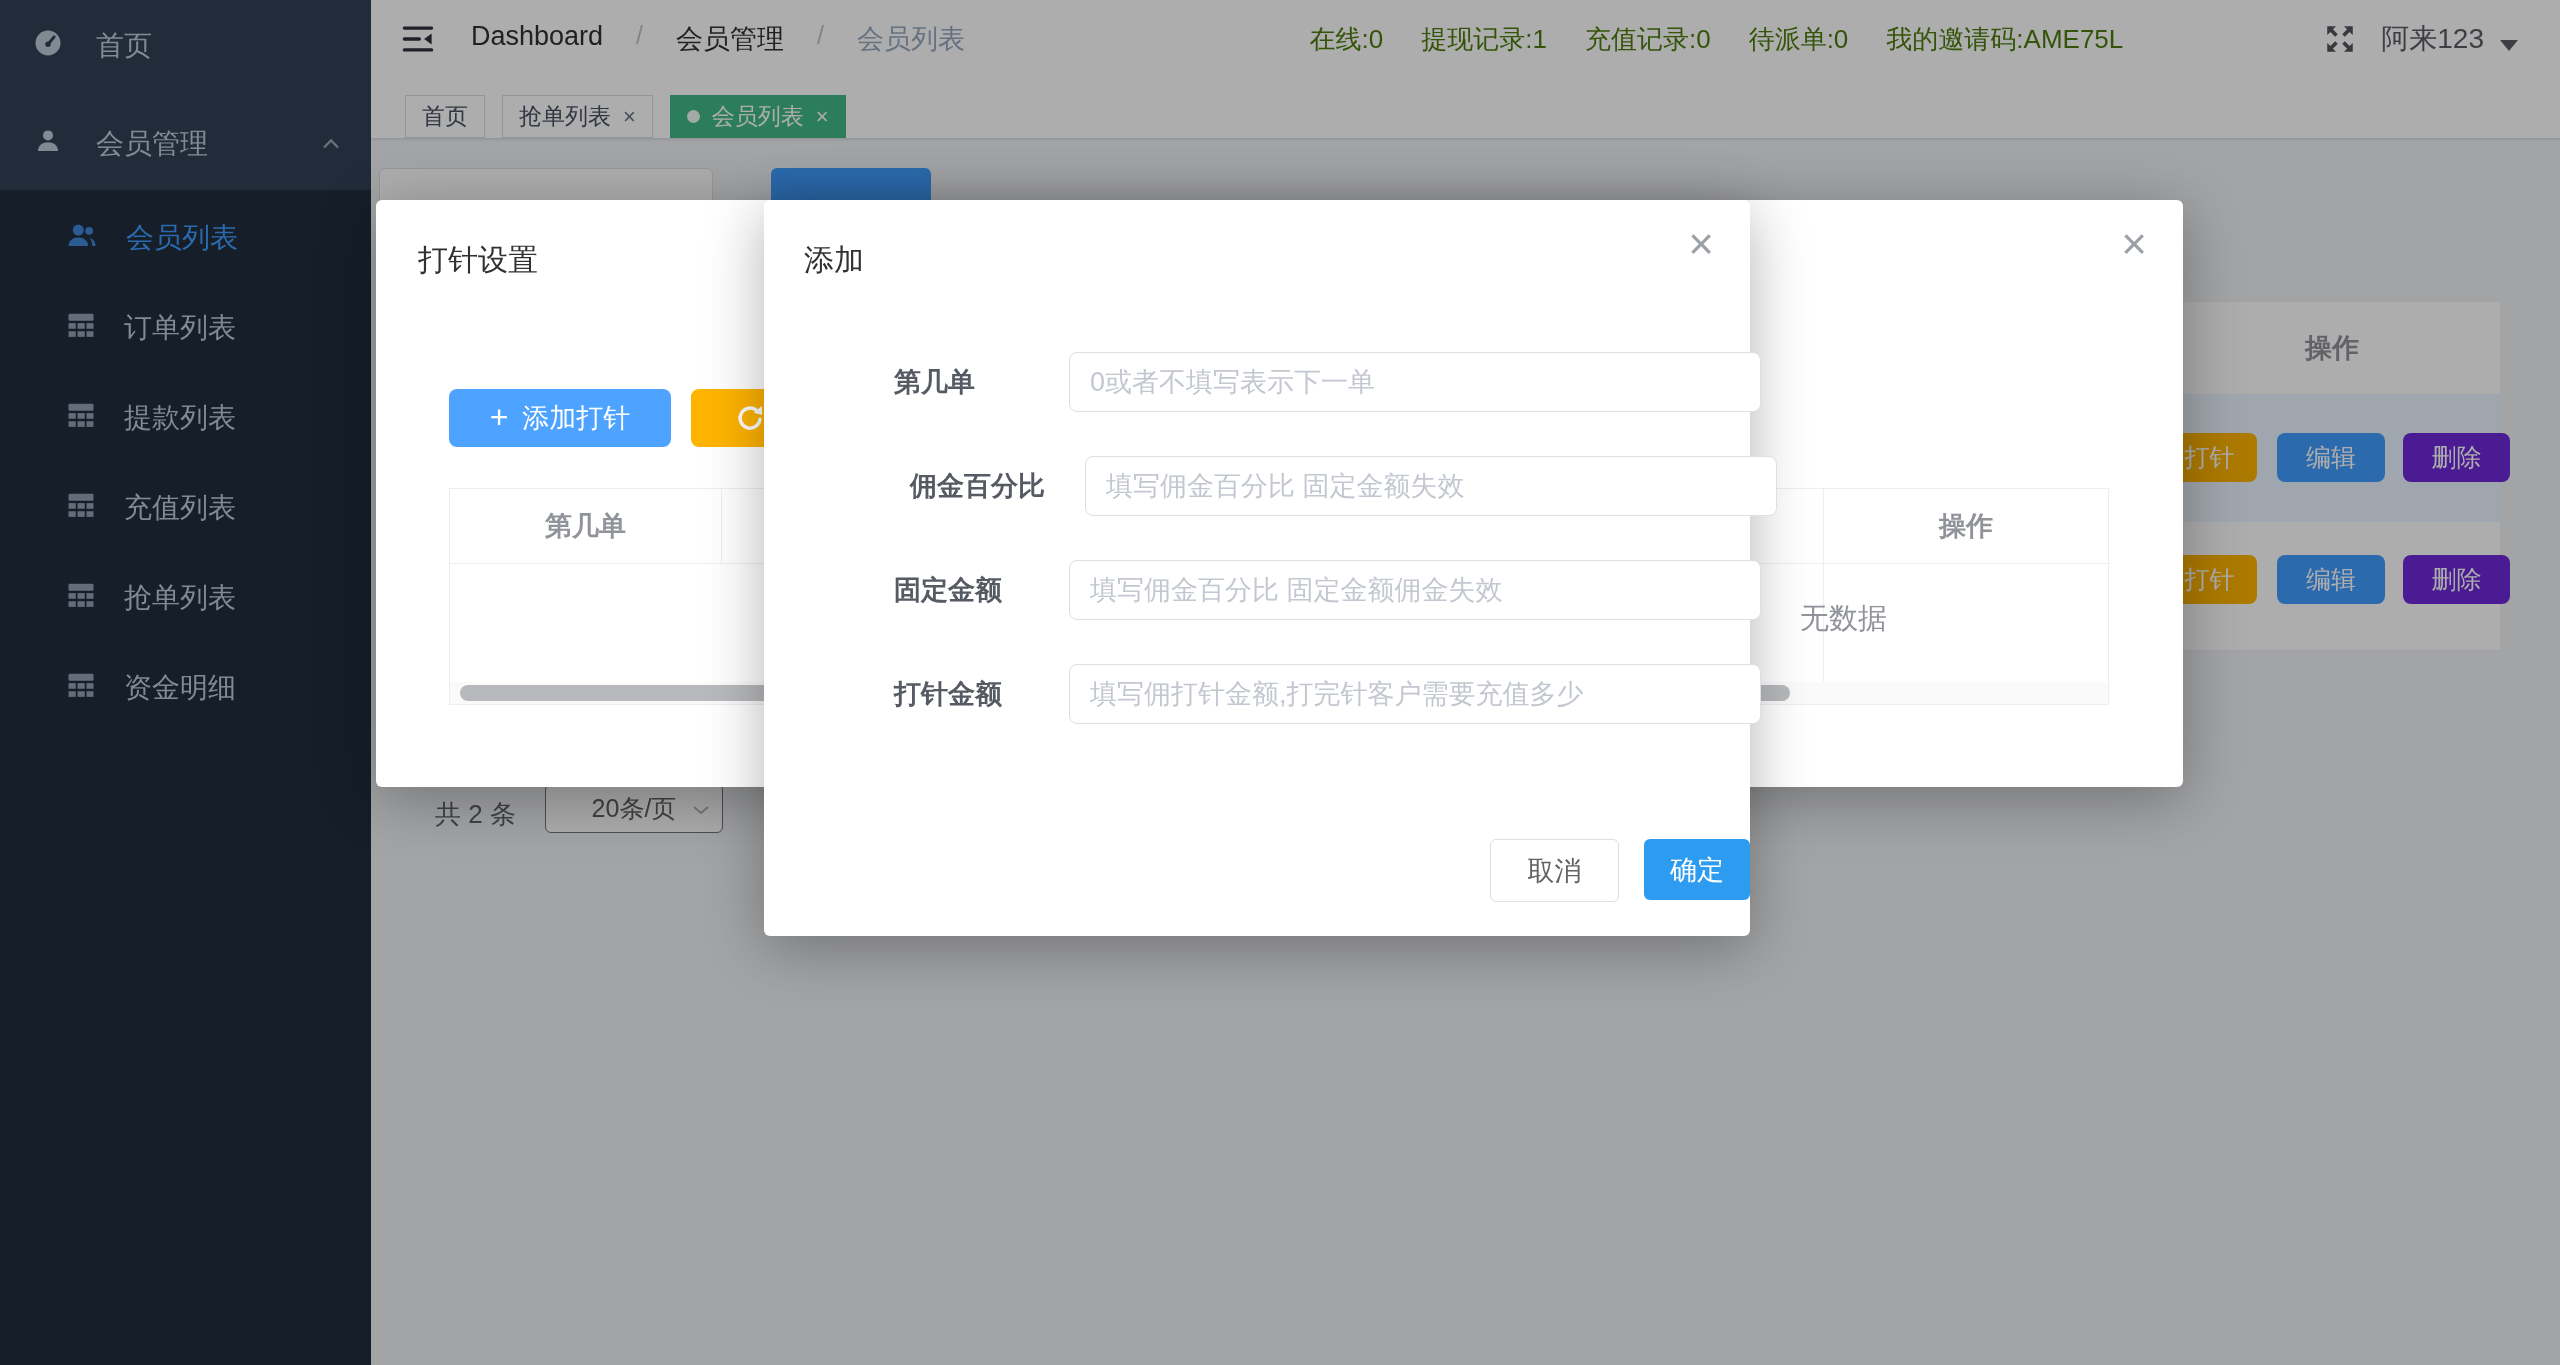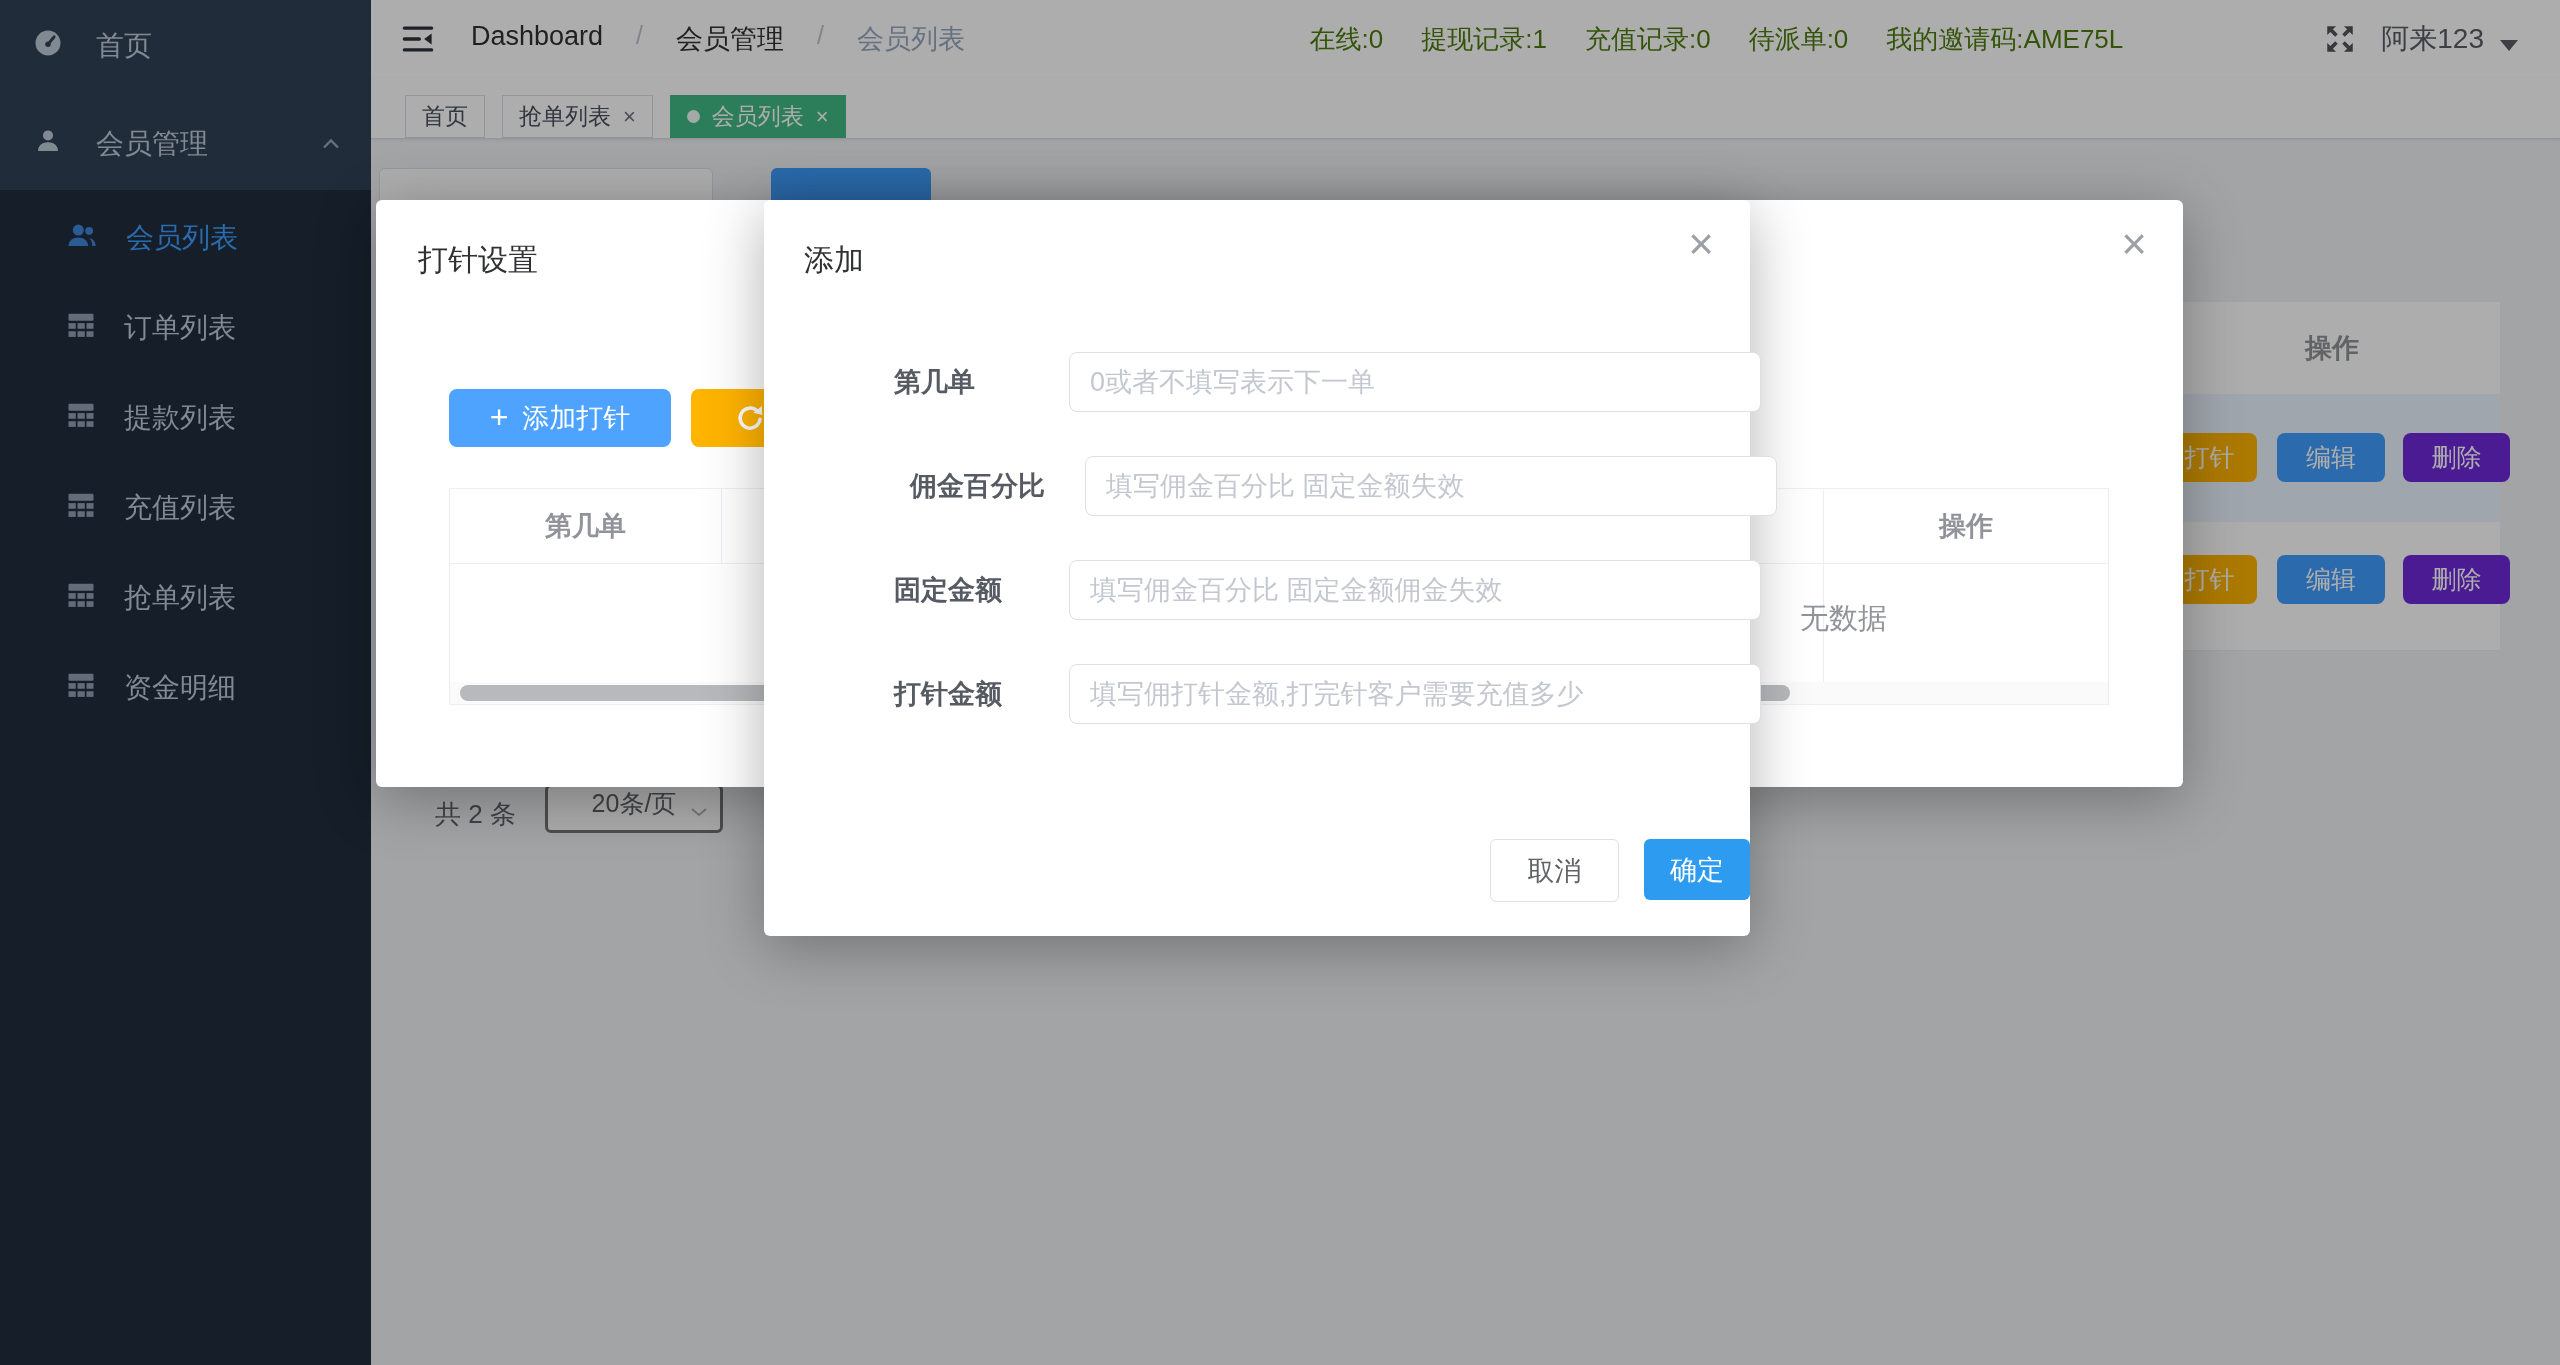--- a/index.html
+++ b/index.html
@@ -61,21 +61,21 @@
   .bg-row.r2{top:220px;background:#fff;}
   .row-btn{position:absolute;height:49px;border-radius:8px;color:#fff;font-size:25px;
     display:flex;align-items:center;justify-content:center;cursor:pointer;white-space:nowrap;}
   .b-war{background:#ffb400;}.b-pri{background:#409eff;}.b-dan{background:#6d28d9;}
   .p-inject{left:1783px;width:95px;}
   .p-edit{left:1898px;width:108px;}
   .p-del{left:2024px;width:107px;}
   .r1 .row-btn{top:39px;} .r2 .row-btn{top:33px;}
   .pg-total{position:absolute;left:64px;top:658px;font-size:26px;color:#606266;}
   .pg-size{position:absolute;left:174px;top:645px;width:178px;height:49px;background:#fff;
-    border:3px solid #737373;border-radius:6px;display:flex;
+    border:1px solid #737373;border-radius:6px;display:flex;align-items:center;
     justify-content:center;font-size:25px;color:#606266;cursor:pointer;box-sizing:border-box;}
   .pg-size svg{position:absolute;right:12px;top:19px;}
 
   
   .overlay{position:absolute;left:0;top:0;right:0;bottom:0;background:rgba(0,0,0,0.32);z-index:10;}
   .modal{position:absolute;background:#fff;border-radius:6px;box-shadow:0 12px 60px rgba(0,0,0,.30);}
   .m1{left:376px;top:200px;width:1807px;height:587px;z-index:20;}
   .m2{left:764px;top:200px;width:986px;height:736px;z-index:30;}
   .m-title{position:absolute;left:42px;top:40px;font-size:30px;color:#303133;}
   .m-close{position:absolute;right:36px;top:22px;font-size:44px;color:#9aa0a6;font-weight:300;

